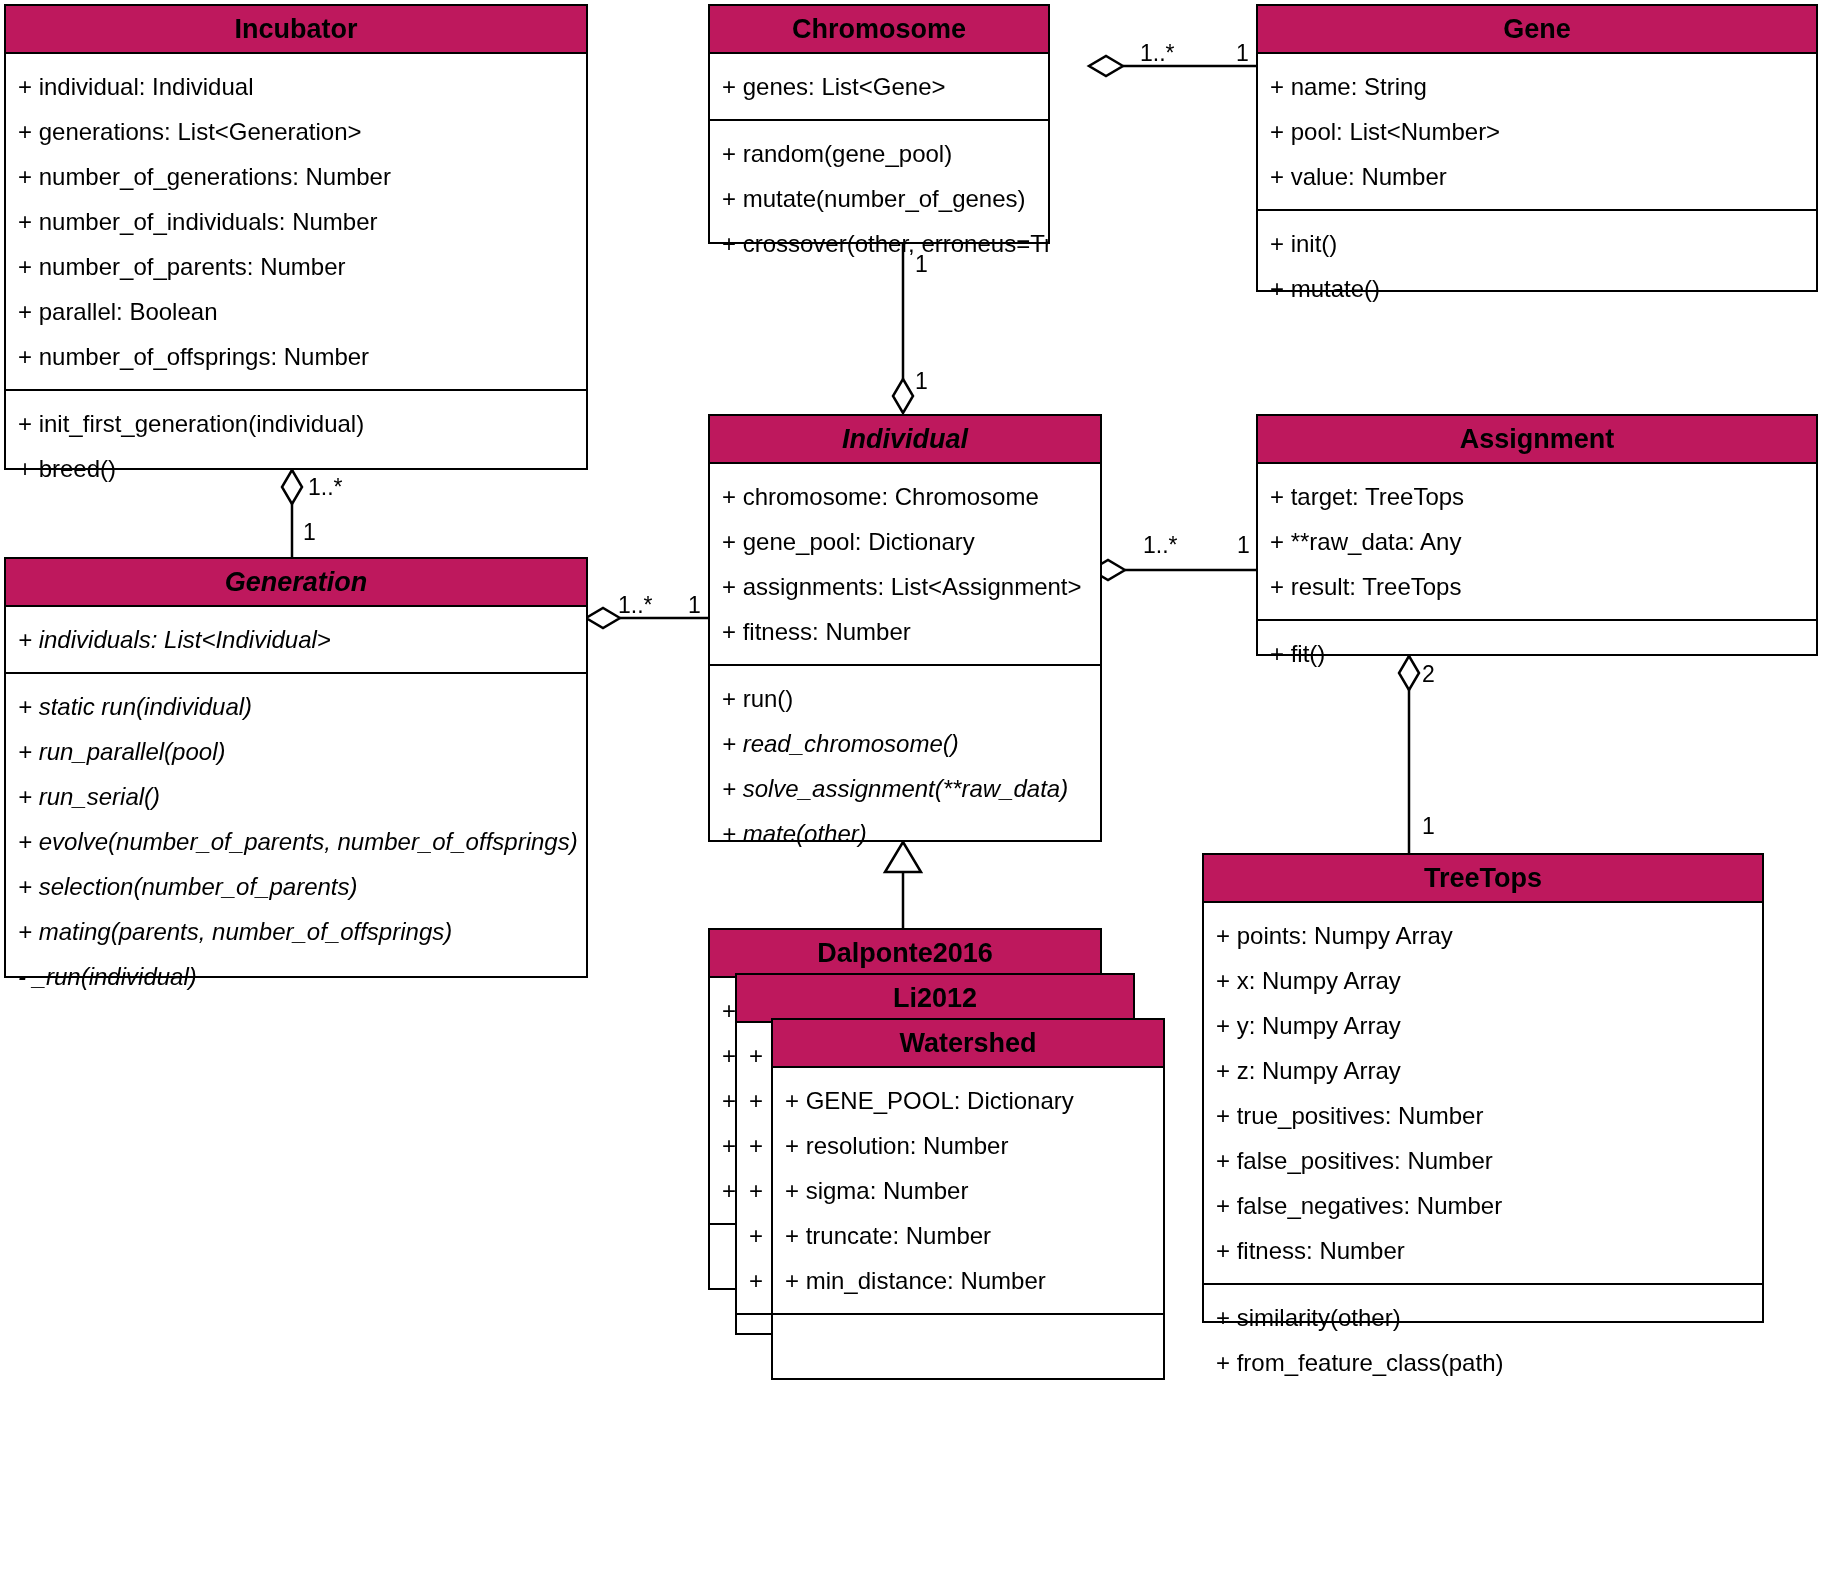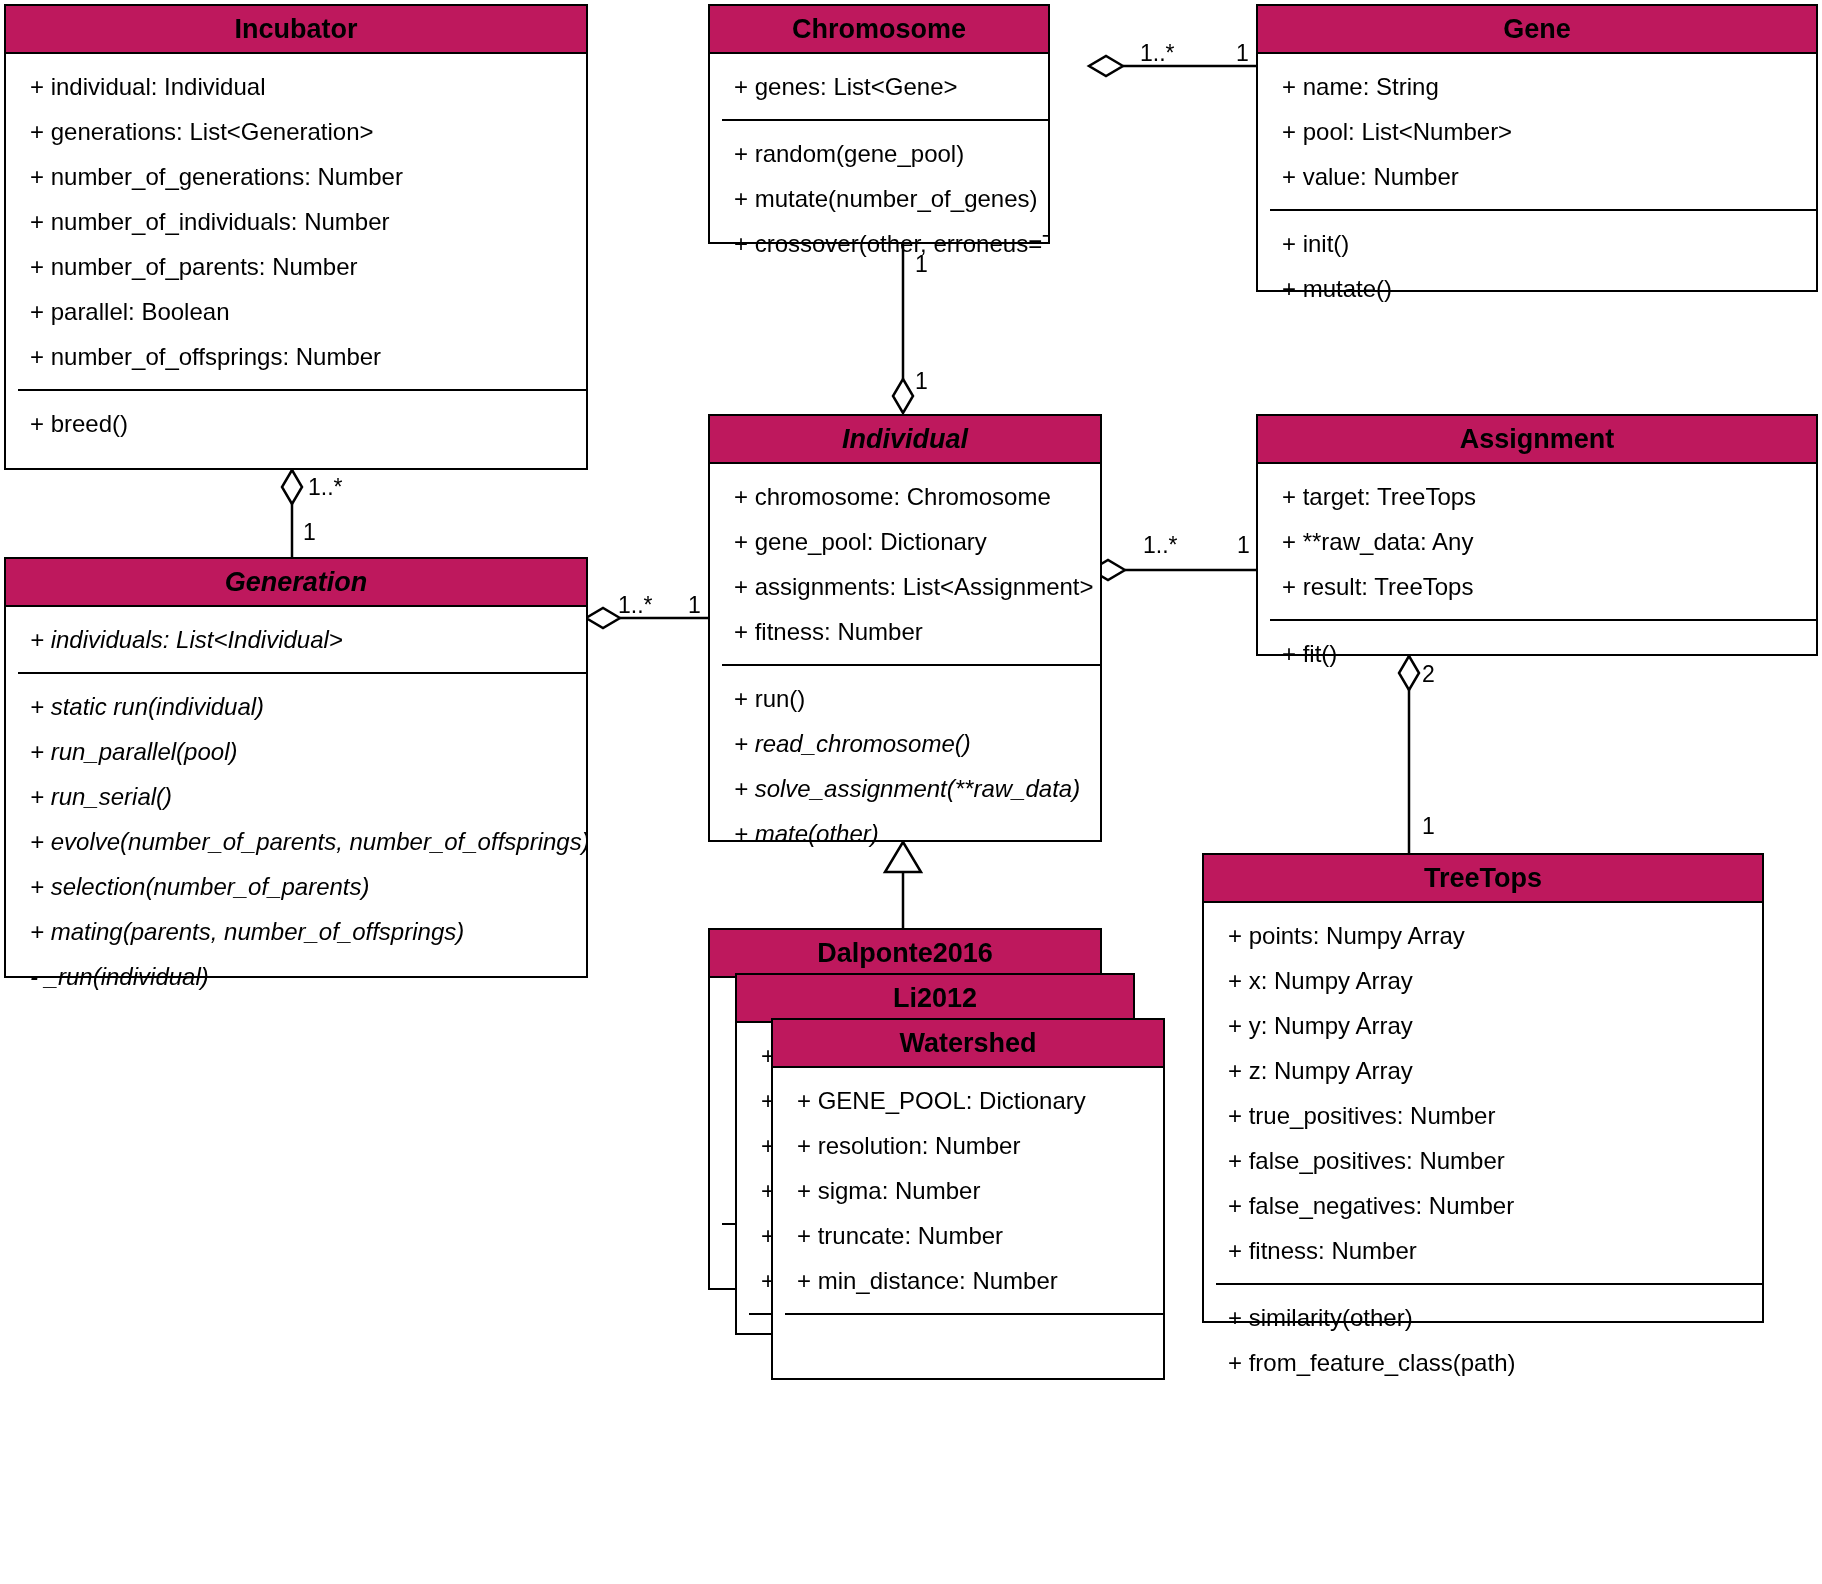--- a/index.html
+++ b/index.html
@@ -33,21 +33,20 @@
     font-size: 27px;
     line-height: 46px;
     height: 48px;
     white-space: nowrap;
     overflow: hidden;
   }
   .uml-title.abstract { font-style: italic; }
   .uml-compartment {
     box-sizing: border-box;
     padding: 10px 0 10px 0;
-    margin-left: 12px;
   }
   .uml-compartment + .uml-compartment {
     border-top: 2px solid #000000;
   }
   .uml-row {
     font-size: 24px;
     line-height: 45px;
     height: 45px;
     padding-left: 12px;
     white-space: nowrap;
@@ -133,20 +132,21 @@
   <div class="uml-compartment">
     <div class="uml-row">+ individual: Individual</div>
     <div class="uml-row">+ generations: List&lt;Generation&gt;</div>
     <div class="uml-row">+ number_of_generations: Number</div>
     <div class="uml-row">+ number_of_individuals: Number</div>
     <div class="uml-row">+ number_of_parents: Number</div>
     <div class="uml-row">+ parallel: Boolean</div>
     <div class="uml-row">+ number_of_offsprings: Number</div>
   </div>
   <div class="uml-compartment">
+    <div class="uml-row">+ init_first_generation(individual)</div>
     <div class="uml-row">+ breed()</div>
   </div>
 </div>
 
 <div class="uml-class" style="left:4px; top:557px; width:584px; height:421px;font-style:italic;">
   <div class="uml-title">Generation</div>
   <div class="uml-compartment">
     <div class="uml-row">+ individuals: List&lt;Individual&gt;</div>
   </div>
   <div class="uml-compartment">

